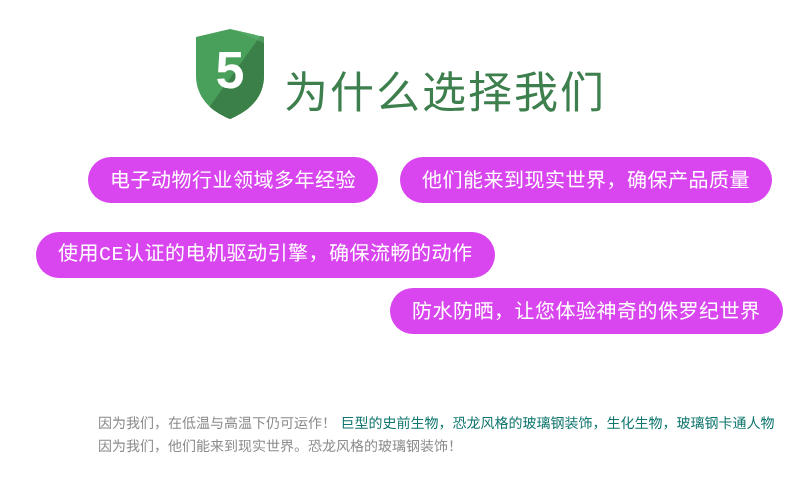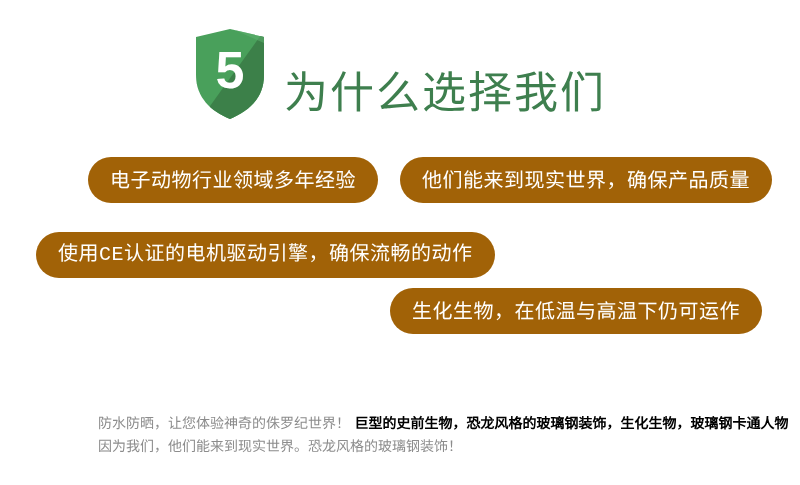--- a/index.html
+++ b/index.html
@@ -72,21 +72,21 @@
     line-height: 1;
     letter-spacing: 2px;
     white-space: nowrap;
     font-family: "DejaVu Sans", "Liberation Sans", sans-serif;
     margin-top: 38px;
   }
 
   
   .pill {
     position: absolute;
-    background: #a16207;
+    background: #d946ef;
     color: #ffffff;
     border-radius: 26px;
     height: 46px;
     display: flex;
     align-items: center;
     justify-content: center;
     padding: 8px 22px;
     box-sizing: border-box;
     font-size: 20px;
     line-height: 1;
@@ -106,22 +106,22 @@
     position: absolute;
     left: 98px;
     top: 412px;
     width: 660px;
     font-size: 14px;
     line-height: 23px;
     color: #8c8c8c;
     font-family: "DejaVu Sans", "Liberation Sans", sans-serif;
   }
   .footer .hl {
-    color: #000000;
-    font-weight: bold;
+    color: #0f766e;
+    font-weight: normal;
   }
   .footer-line {
     display: block;
     white-space: nowrap;
   }
 </style>
 </head>
 <body>
 
 <div class="page">
@@ -143,23 +143,23 @@
       </svg>
       <div class="shield-number">5</div>
     </div>
 
     <div class="header-title">为什么选择我们</div>
   </div>
 
   <div class="pill pill-1">电子动物行业领域多年经验</div>
   <div class="pill pill-2">他们能来到现实世界，确保产品质量</div>
   <div class="pill pill-3">使用CE认证的电机驱动引擎，确保流畅的动作</div>
-  <div class="pill pill-4">生化生物，在低温与高温下仍可运作</div>
+  <div class="pill pill-4">防水防晒，让您体验神奇的侏罗纪世界</div>
 
   <div class="footer">
     <span class="footer-line">
-      <span>防水防晒，让您体验神奇的侏罗纪世界！</span>
+      <span>因为我们，在低温与高温下仍可运作！</span>
       <span class="hl">巨型的史前生物，恐龙风格的玻璃钢装饰，生化生物，玻璃钢卡通人物</span>
     </span>
     <span class="footer-line">因为我们，他们能来到现实世界。恐龙风格的玻璃钢装饰！</span>
   </div>
 
 </div>
 
 </body></html>

